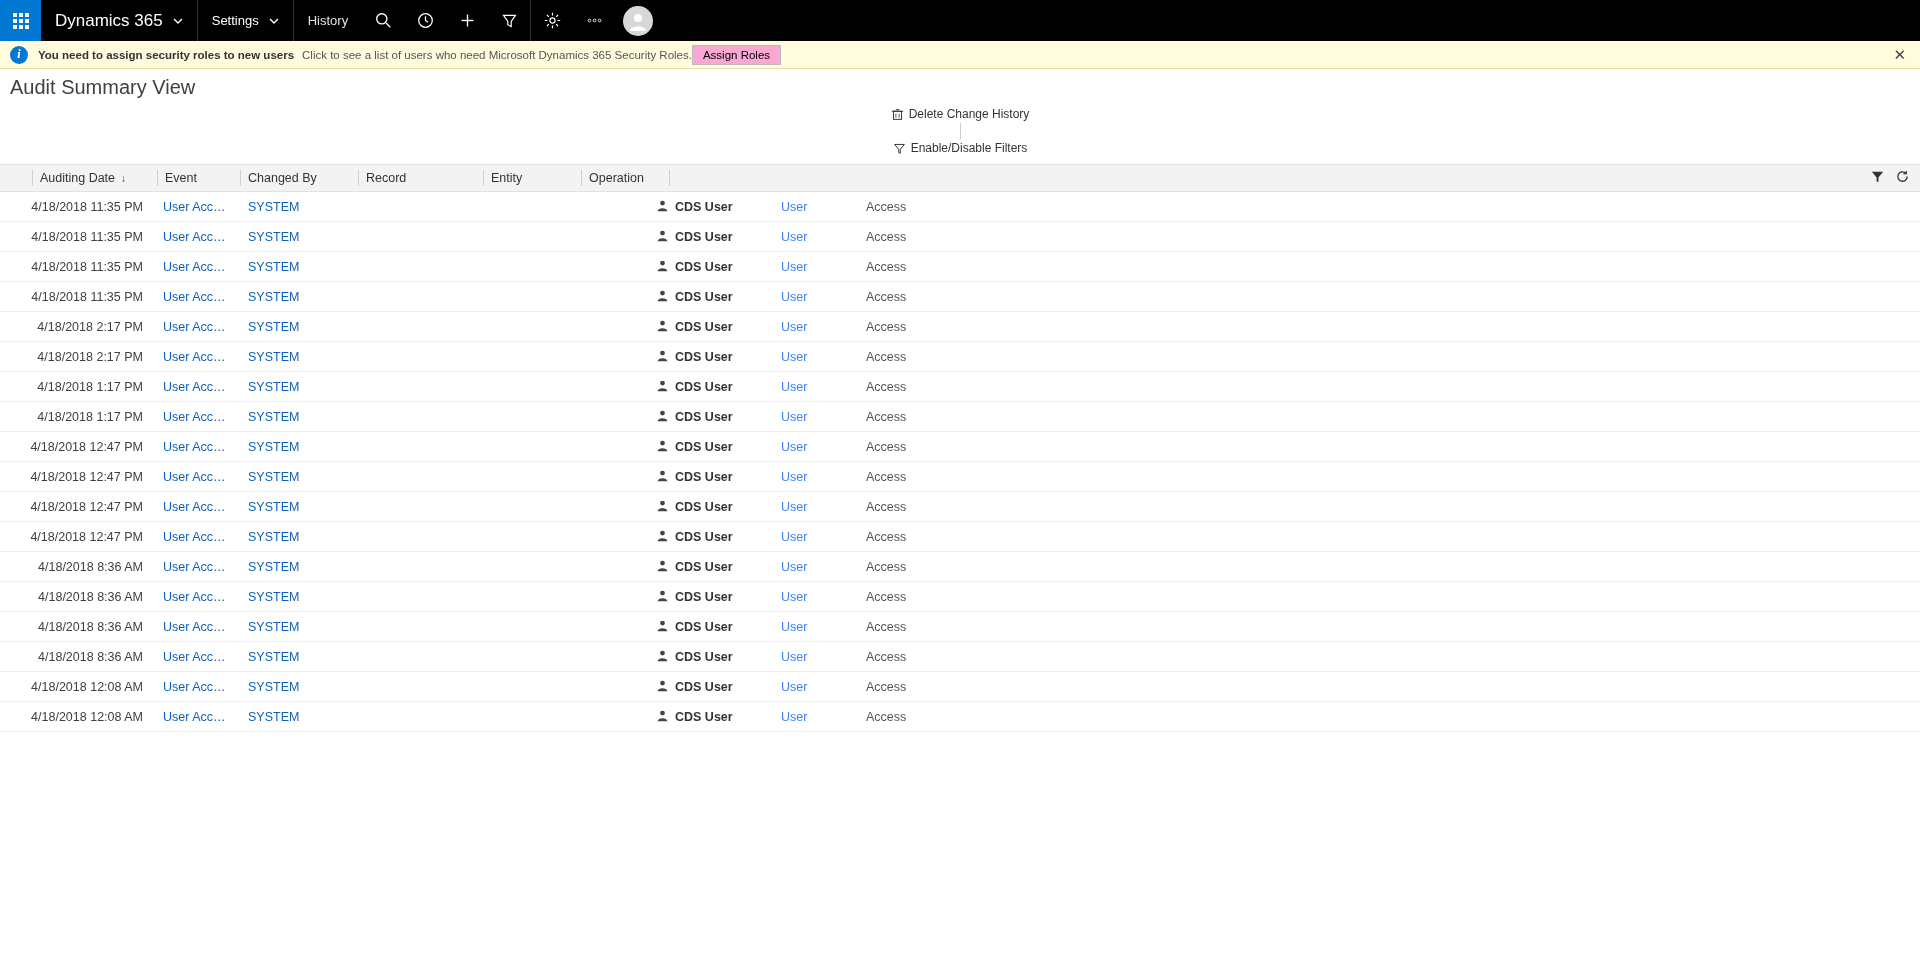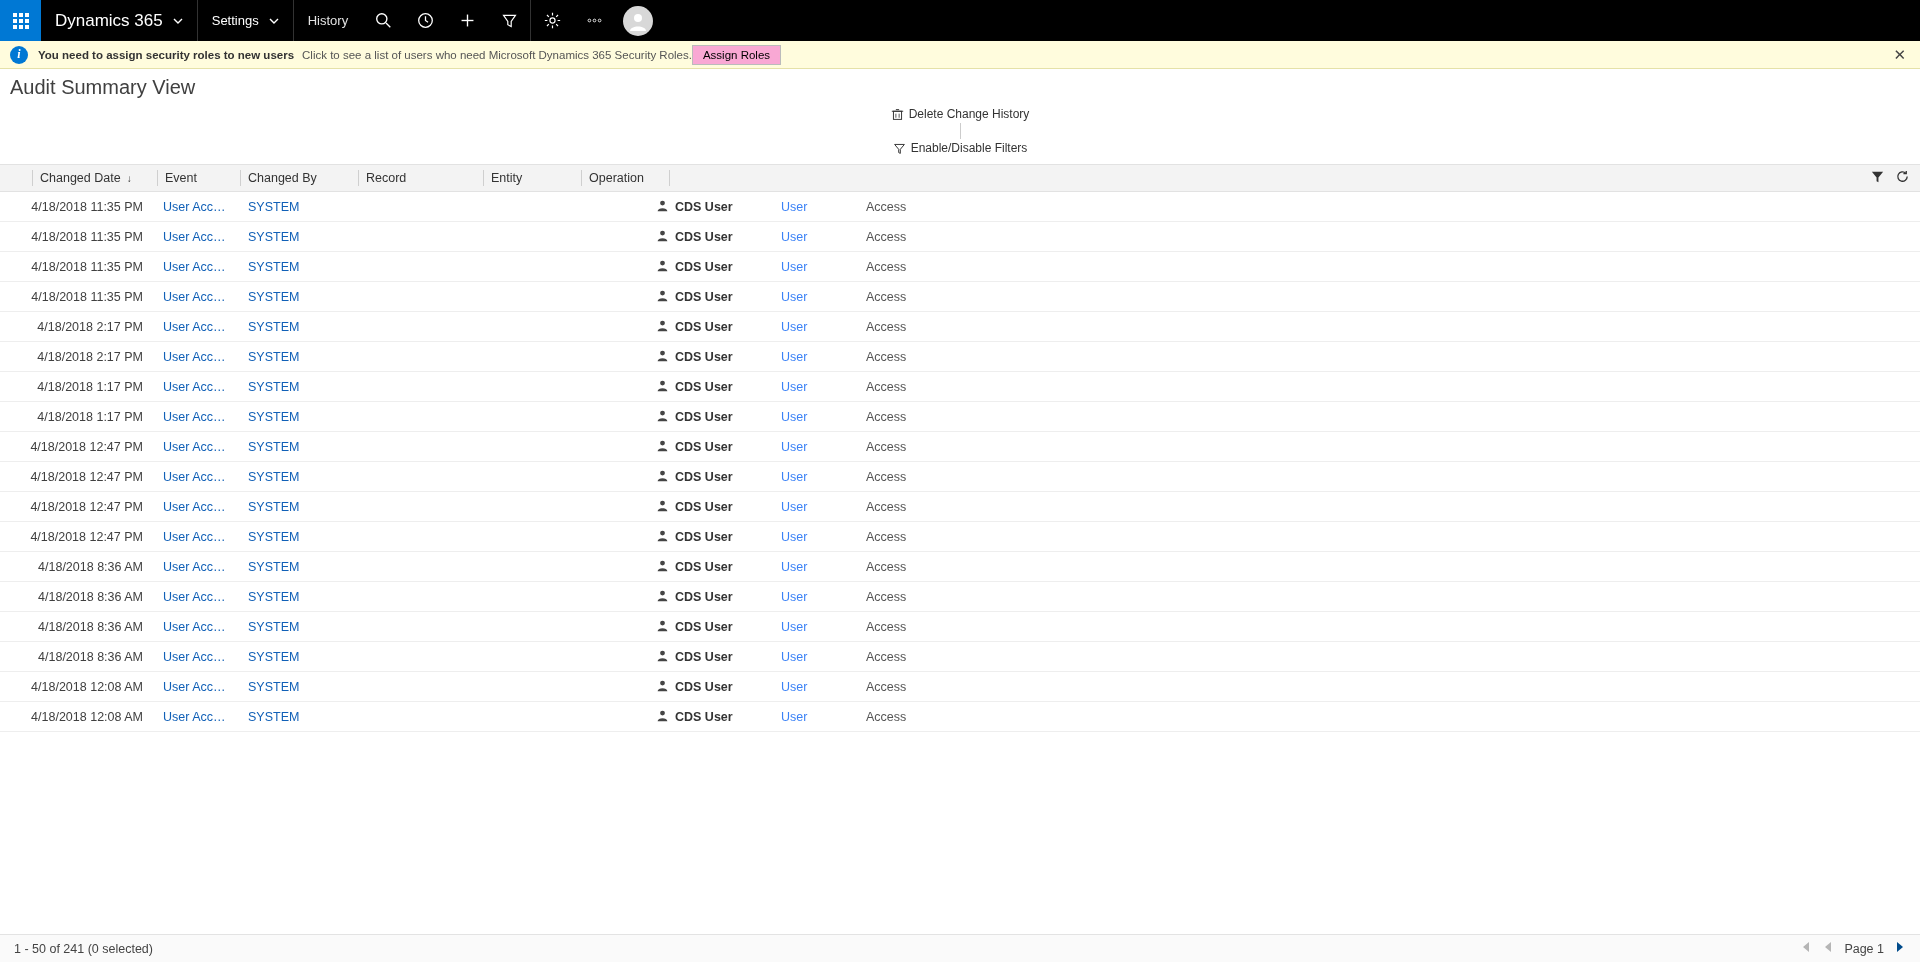--- a/index.html
+++ b/index.html
@@ -188,21 +188,21 @@
     <span>Enable/Disable Filters</span>
   </div>
 </div>
 
 <div class="grid-wrap">
 
   <div class="grid-head">
     <div class="gh-cell gh-checkbox"></div>
     <div class="gh-cell gh-date">
       <span class="gh-sep"></span>
-      <span>Changed Date</span>
+      <span>Auditing Date</span>
       <span class="gh-sort">↓</span>
     </div>
     <div class="gh-cell gh-event">
       <span class="gh-sep"></span>
       <span>Event</span>
     </div>
     <div class="gh-cell gh-by">
       <span class="gh-sep"></span>
       <span>Changed By</span>
     </div>
@@ -502,35 +502,14 @@
               <circle cx="8" cy="5" r="3"></circle>
               <path d="M2 15 C2 10 14 10 14 15 Z"></path>
             </svg></span>
           <span>CDS User</span>
         </div>
         <div class="cell c-entity">User</div>
         <div class="cell c-op">Access</div>
       </div>
     </div>
 
-  <div class="footer">
-    <span>1 - 50 of 241 (0 selected)</span>
-    <div class="pager">
-      <span class="disabled">
-        <svg width="14" height="14" viewBox="0 0 14 14">
-            <path d="M3 2 V12 M11 2 L5 7 L11 12 Z"></path>
-          </svg>
-      </span>
-      <span class="disabled">
-        <svg width="12" height="14" viewBox="0 0 12 14">
-            <path d="M9 2 L3 7 L9 12 Z"></path>
-          </svg>
-      </span>
-      <span>Page 1</span>
-      <span class="enabled">
-        <svg width="12" height="14" viewBox="0 0 12 14">
-            <path d="M3 2 L9 7 L3 12 Z"></path>
-          </svg>
-      </span>
-    </div>
-  </div>
 
 </div>
 
 </body></html>

